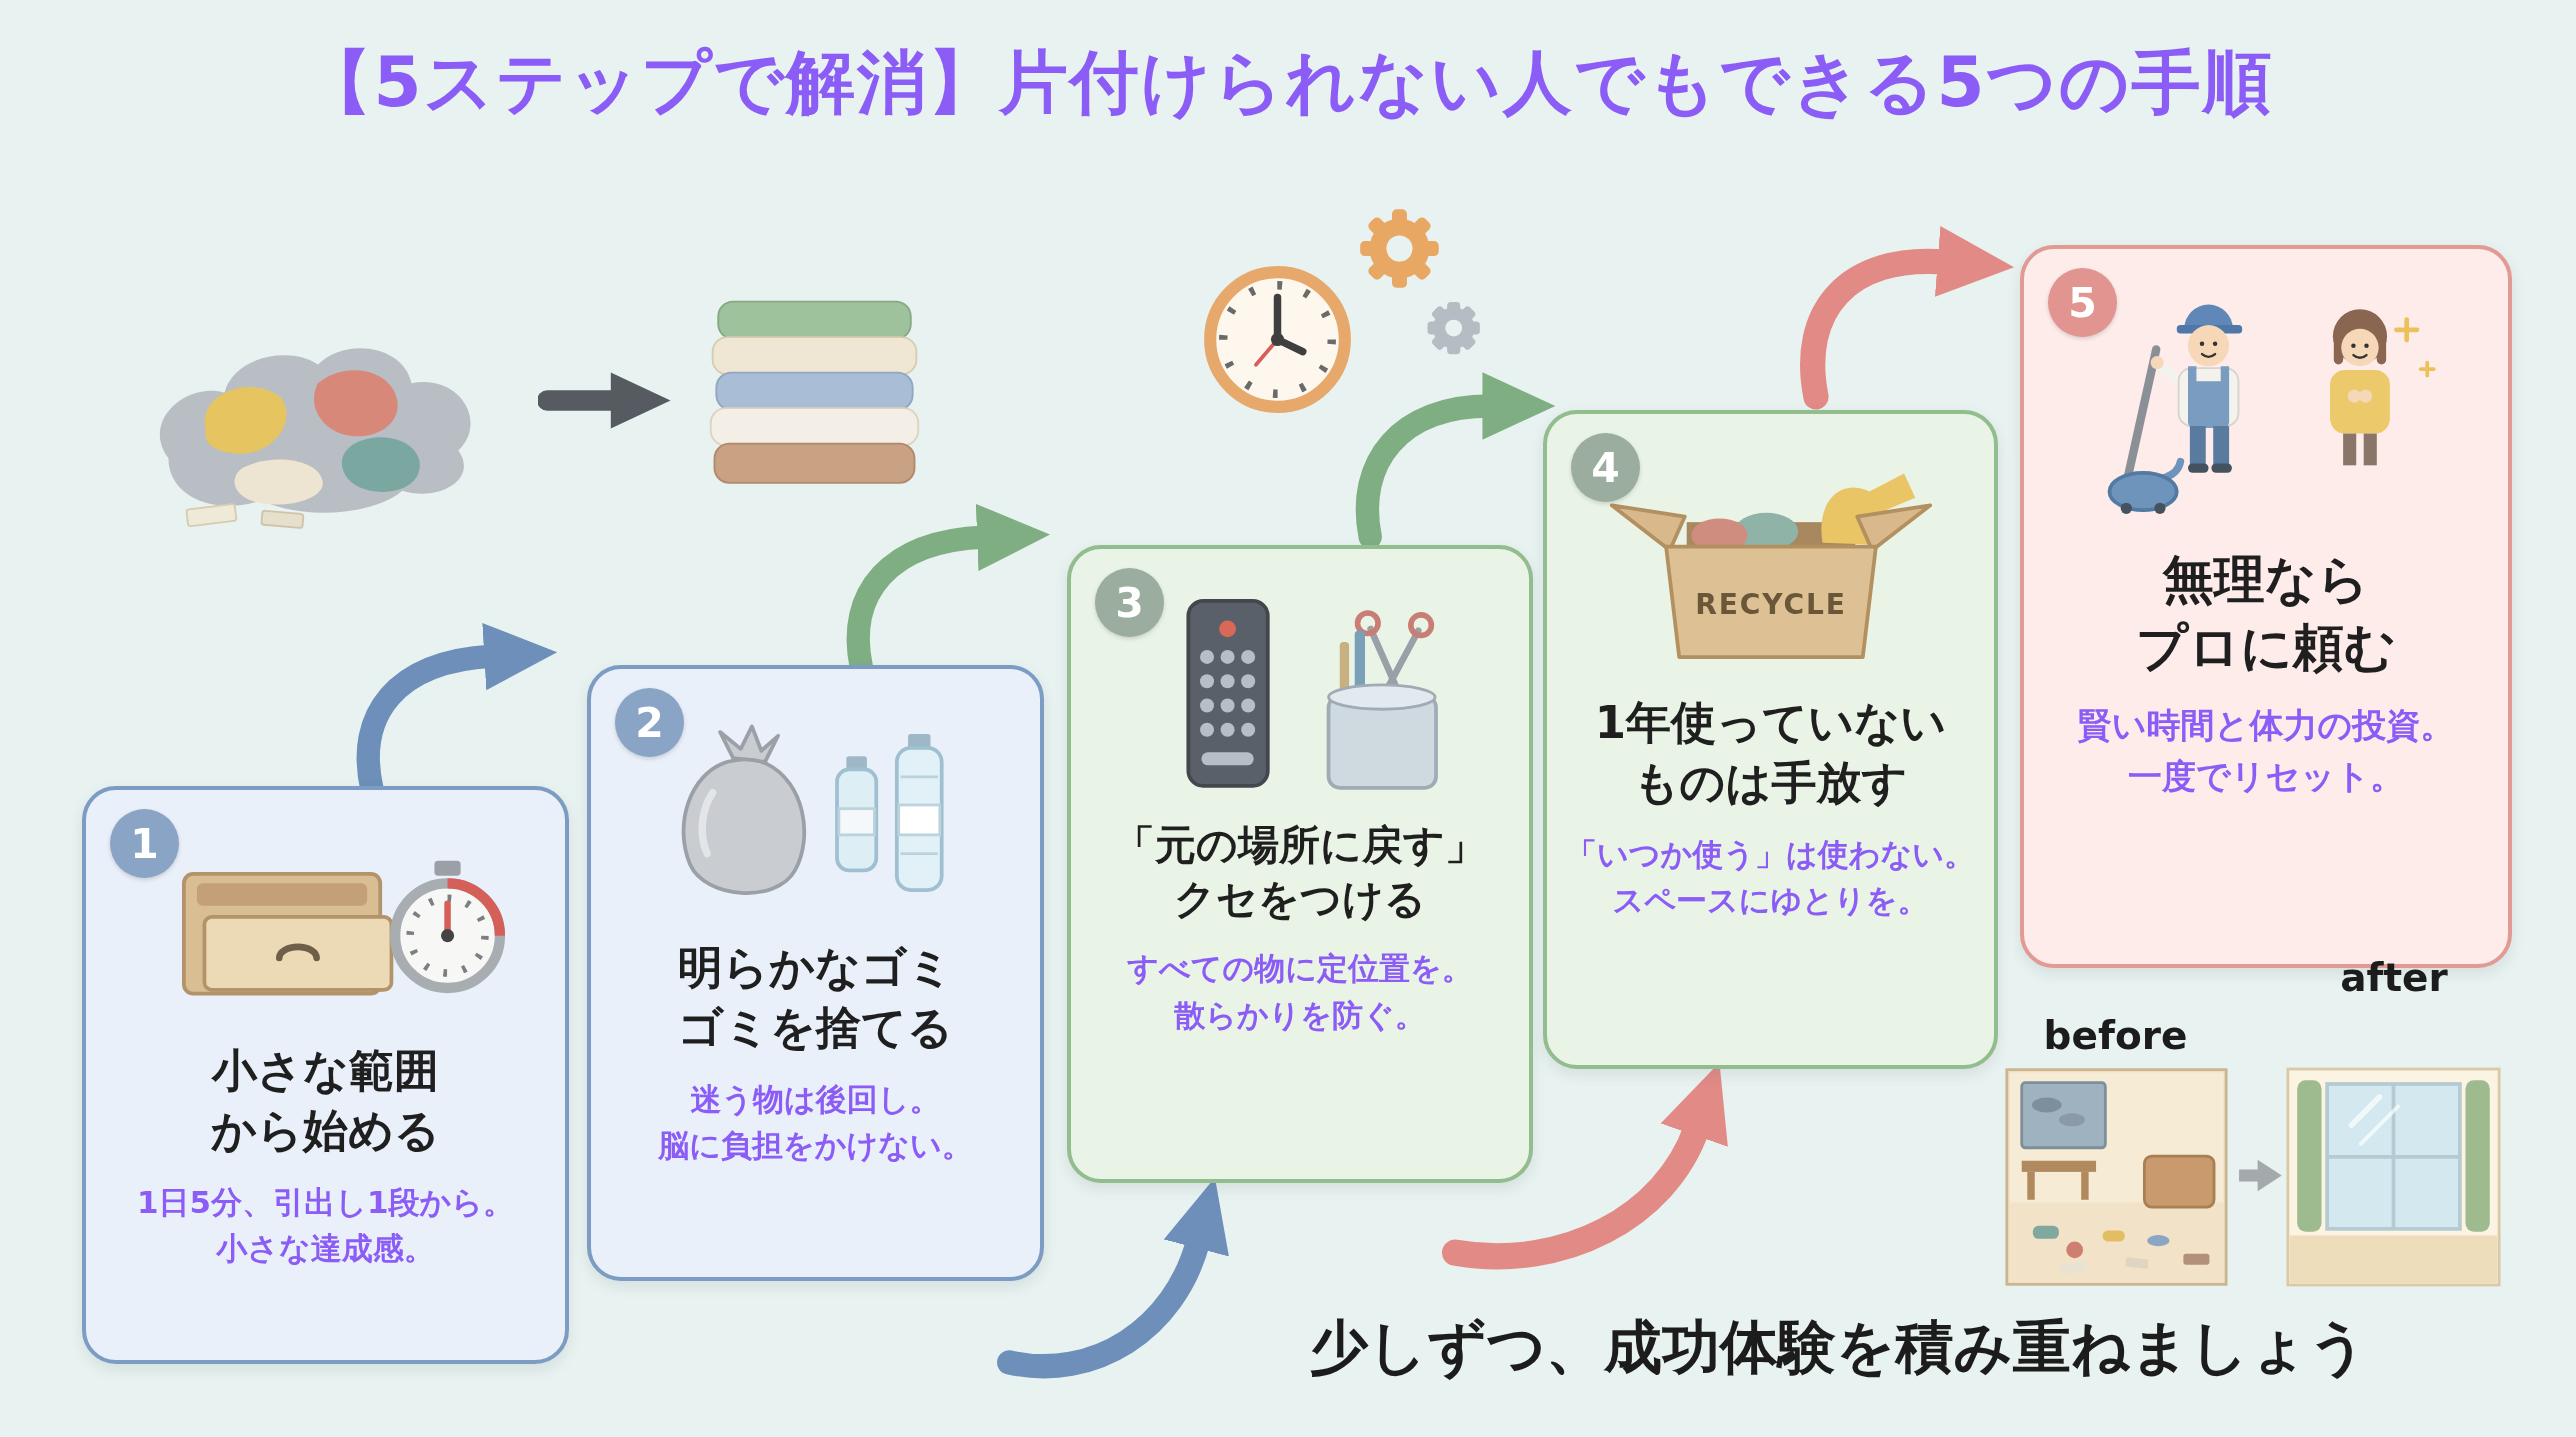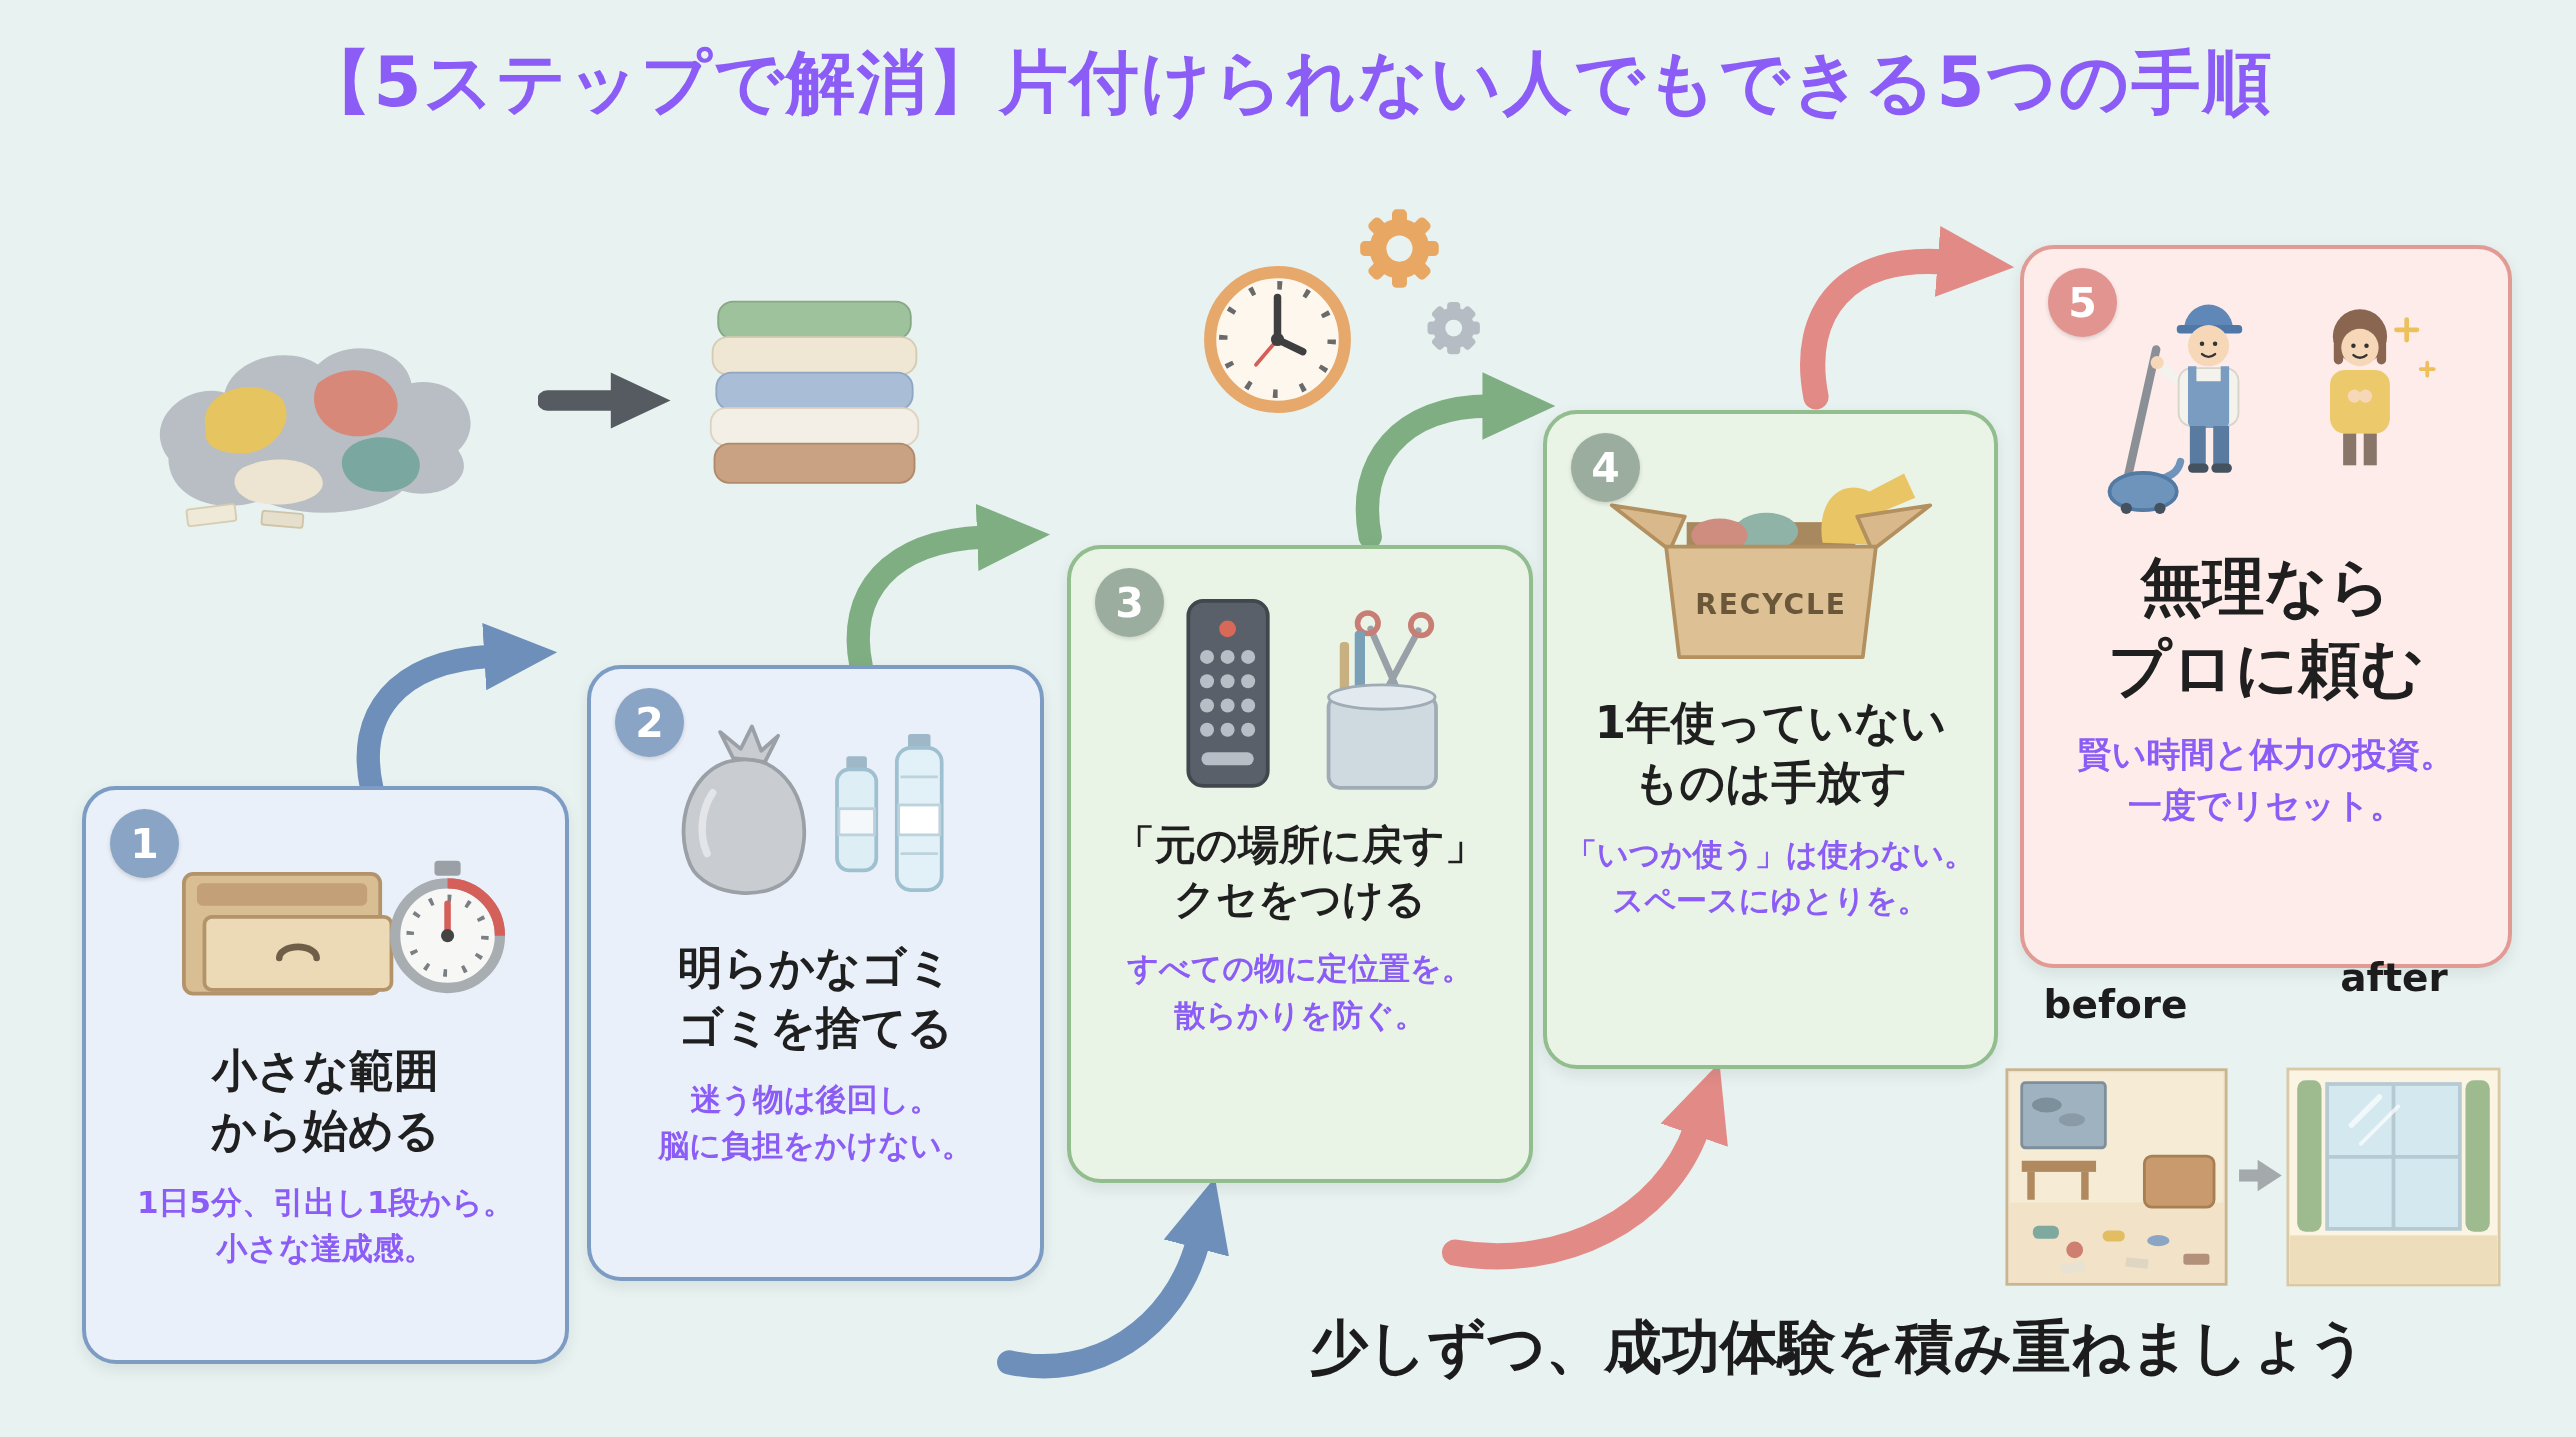--- a/index.html
+++ b/index.html
@@ -48,21 +48,21 @@
   }
   .badge.blue  { background:#8aa4c6; }
   .badge.green { background:#9aad9e; }
   .badge.pink  { background:#e29490; }
   .card .icon-wrap { margin-top:11.2px; }
   .card h2 {
     margin:15px 0 0; text-align:center; white-space:pre-line;
     font-size:45px; font-weight:800; line-height:1.32; color:#1f1f1f;
   }
   .card.c3 h2 { font-size:41px; }
-  .card.c5 h2 { font-size:62px; }
+  .card.c5 h2 { font-size:51px; }
   .card p {
     margin:19px 0 0; text-align:center; white-space:pre-line;
     font-size:31px; font-weight:700; line-height:1.5; color:#8b5cf6;
   }
   .card.c5 p { font-size:34px; }
   
   .ba-label {
     position:absolute; text-align:center;
     font-size:39px; font-weight:800; color:#1c1c1c;
   }
@@ -329,21 +329,21 @@
         <path d="M360 38 v 22 M349 49 h 22" stroke="#ecc05a" stroke-width="5" stroke-linecap="round"></path>
         <path d="M382 84 v 14 M375 91 h 14" stroke="#ecc05a" stroke-width="4" stroke-linecap="round"></path>
       </svg>
     </div>
     <h2>無理なら
 プロに頼む</h2>
     <p>賢い時間と体力の投資。
 一度でリセット。</p>
   </div>
 
-  <div class="ba-label" style="left:2003px;top:982px;width:225px">before</div>
+  <div class="ba-label" style="left:2003px;top:1013px;width:225px">before</div>
   <div class="ba-label" style="left:2284px;top:955px;width:220px">after</div>
 
   <svg class="abs" style="left:2005px;top:1067px" width="223" height="220" viewBox="0 0 240 235">
     <rect x="2" y="2" width="236" height="231" fill="#f2e2c8" stroke="#c9b590" stroke-width="3"></rect>
     <rect x="5" y="5" width="230" height="140" fill="#f6ecd6"></rect>
     <rect x="18" y="16" width="90" height="70" rx="4" fill="#9fb2bf" stroke="#7e8f9c" stroke-width="3"></rect>
     <ellipse cx="45" cy="40" rx="16" ry="8" fill="#7e8f9c"></ellipse>
     <ellipse cx="72" cy="56" rx="14" ry="7" fill="#8a9aa6"></ellipse>
     <rect x="150" y="95" width="75" height="55" rx="8" fill="#c89a6e" stroke="#a87f52" stroke-width="3"></rect>
     <rect x="18" y="100" width="80" height="12" fill="#b08a5e"></rect>

